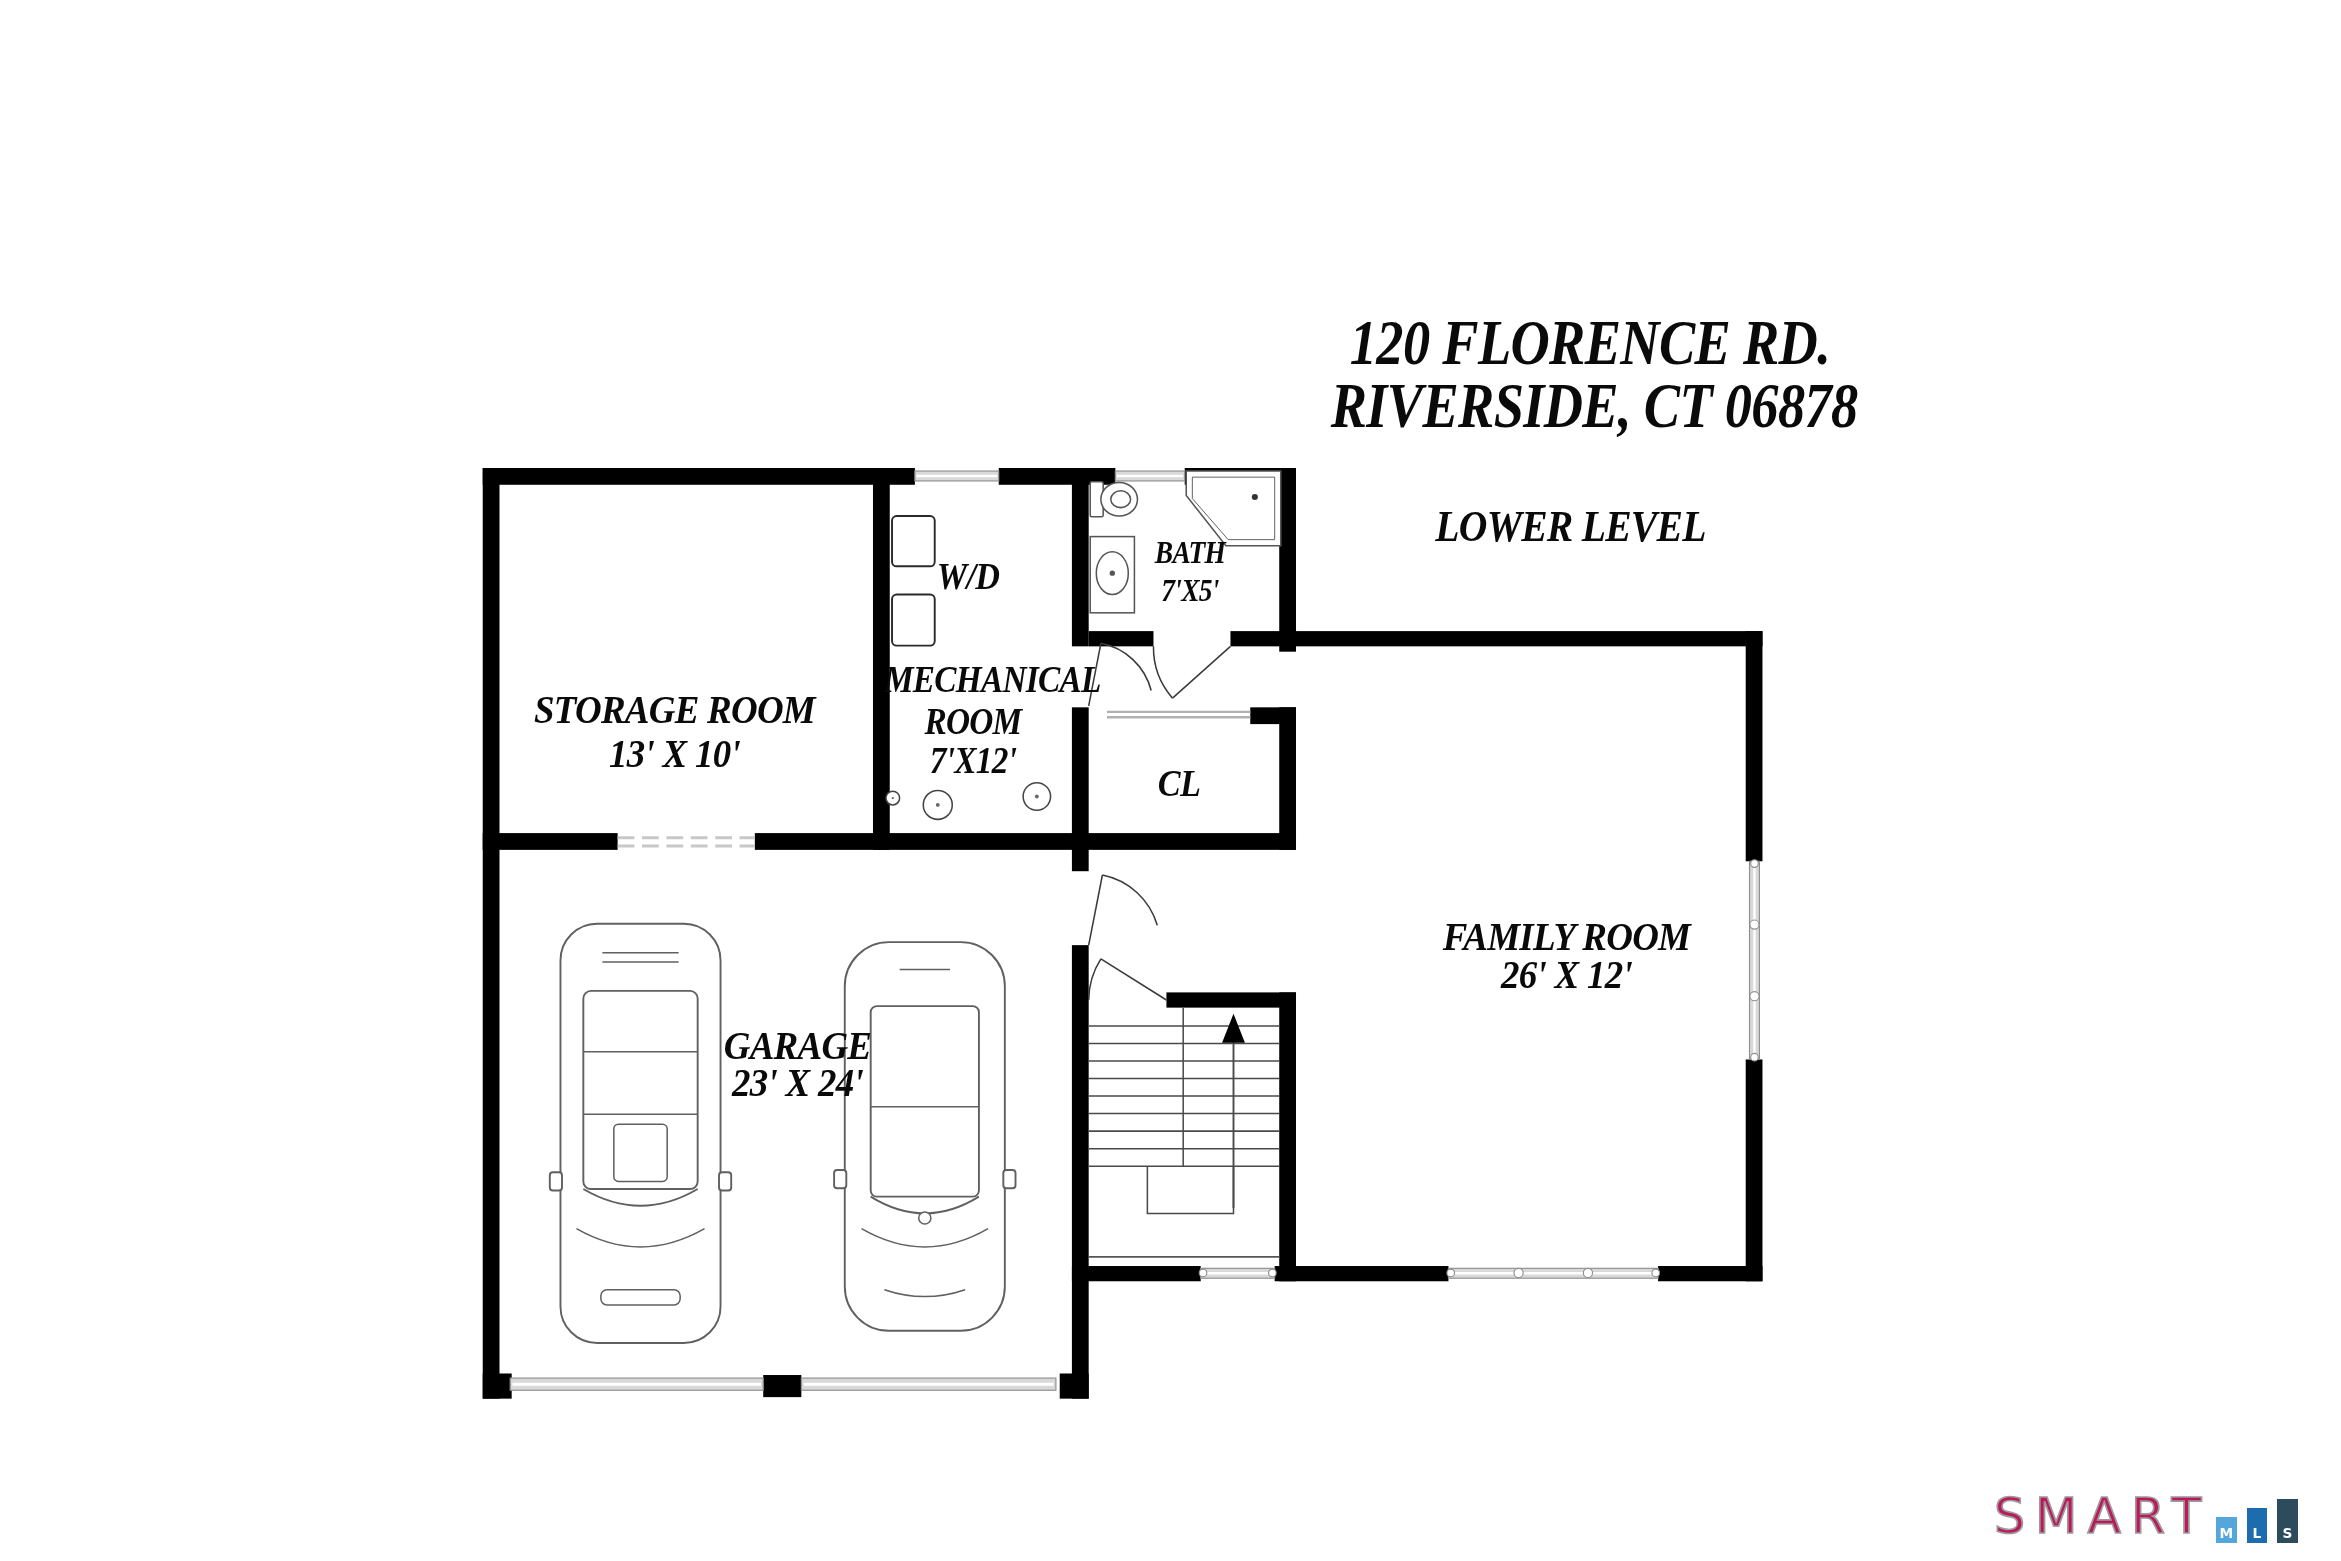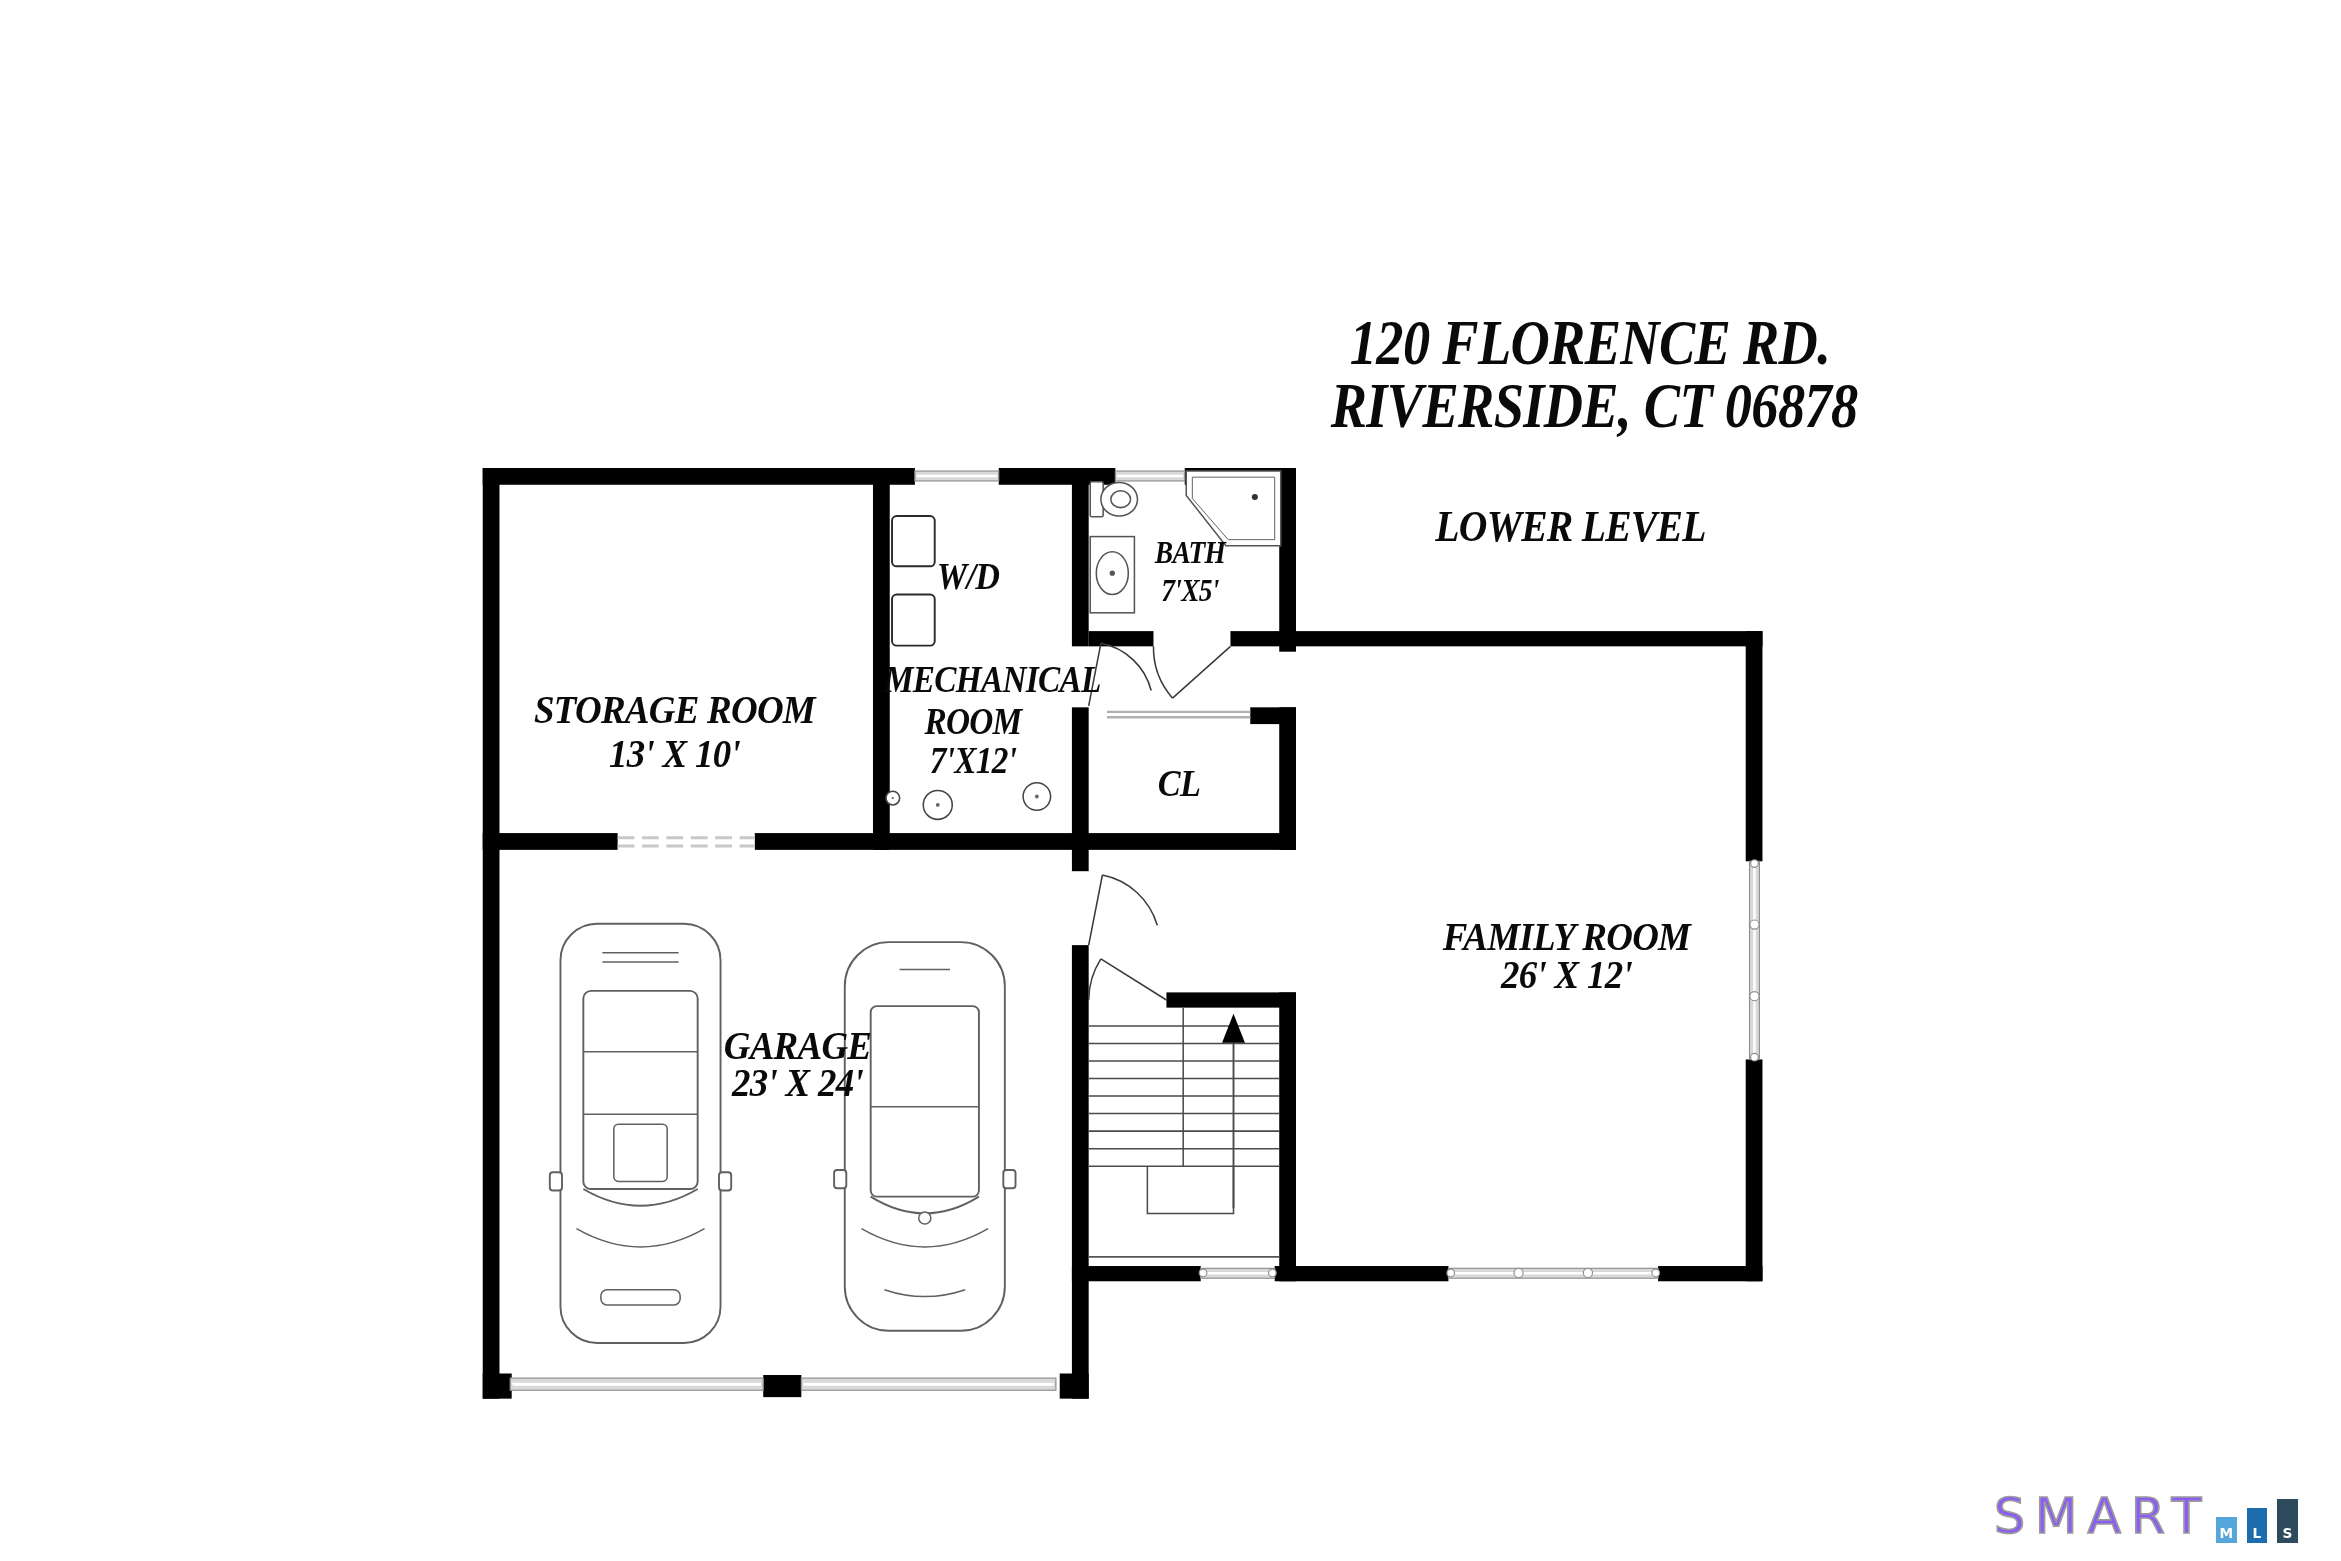--- a/index.html
+++ b/index.html
@@ -11,21 +11,21 @@
   .title-line{font-size:64px;line-height:70px;transform:scaleX(0.85);}
   .level-line{font-size:44px;line-height:49px;}
   .room-lg{font-size:41px;line-height:46px;}
   .room-md{font-size:37px;line-height:41px;}
   .room-sm{font-size:30.5px;line-height:35px;}
   .wd-line{font-size:38px;line-height:43px;}
   .cl-line{font-size:38px;line-height:43px;}
   
   #logo{position:absolute;left:1994px;top:1490px;display:flex;align-items:flex-end;}
   #logo .word{font-family:"DejaVu Sans", sans-serif;font-size:49px;line-height:53px;
-      font-weight:500;letter-spacing:10px;color:#8b5cf6;
+      font-weight:500;letter-spacing:10px;color:#be185d;
       -webkit-text-stroke:1.7px #9b9b9b;}
   .sq{width:20.6px;display:flex;align-items:flex-end;justify-content:center;}
   .sq span{font-family:"DejaVu Sans", sans-serif;font-weight:bold;font-size:13.7px;
       line-height:1;color:#ffffff;padding-bottom:2.3px;display:block;}
   #sq-m{height:26px;background:#55a7db;margin-left:4.6px;}
   #sq-l{height:35px;background:#1d6cae;margin-left:10px;}
   #sq-s{height:44px;background:#2e4a5d;margin-left:10px;}
 </style>
 </head>
 <body>

